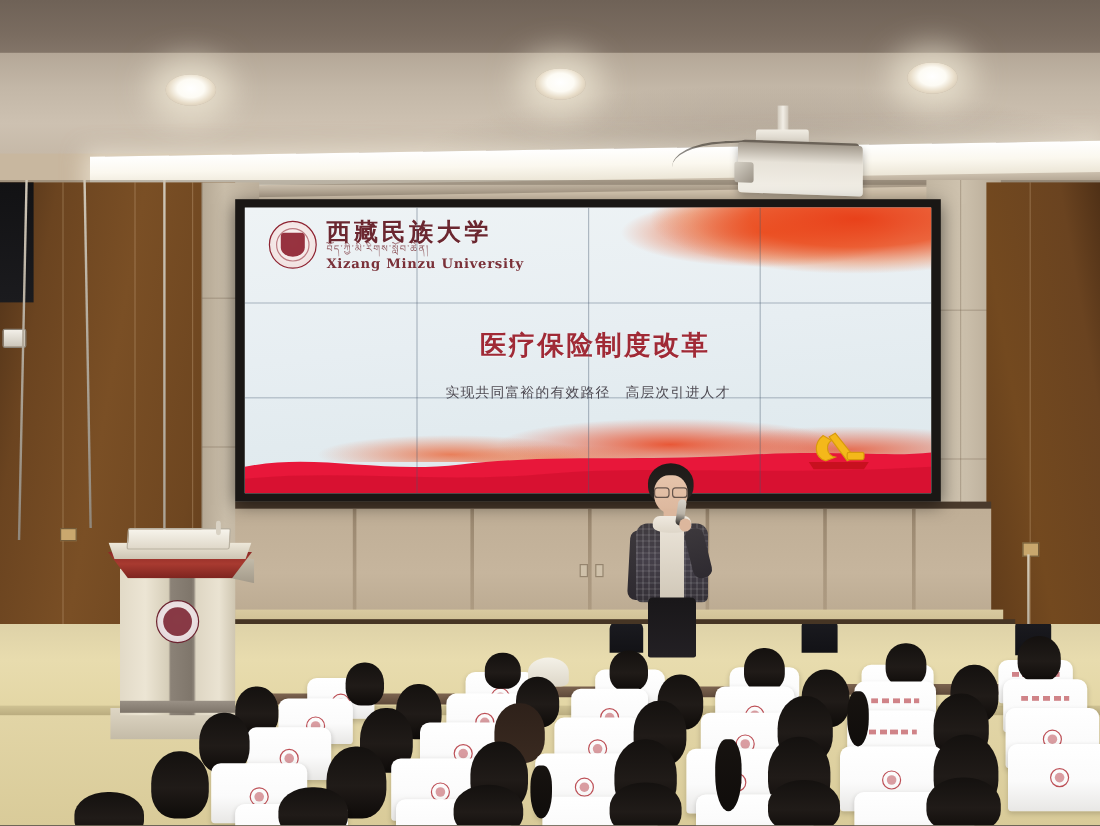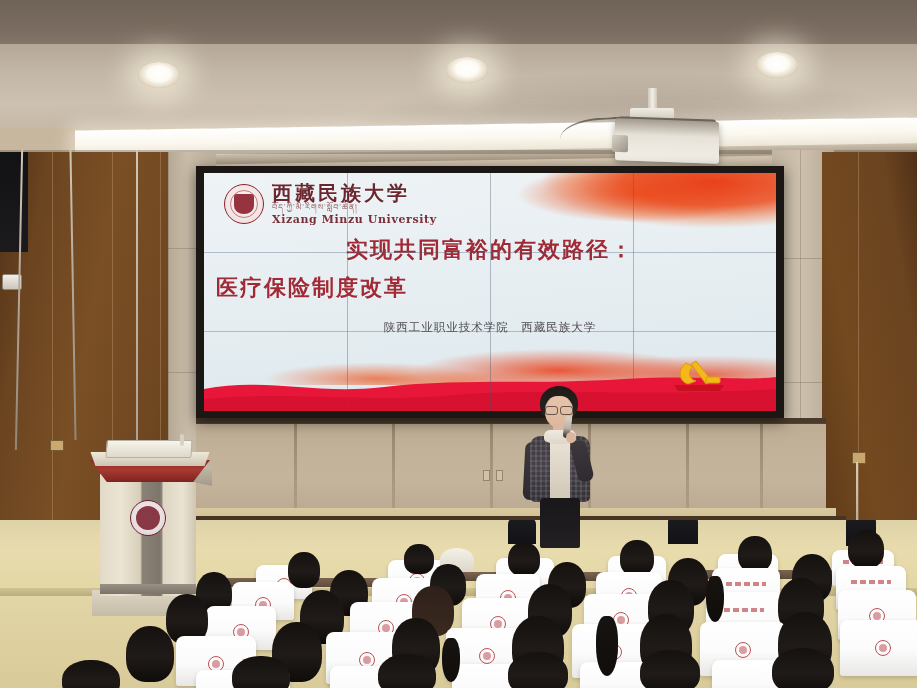--- a/index.html
+++ b/index.html
@@ -191,21 +191,21 @@
     font-family:"DejaVu Serif","Liberation Serif",serif;
     font-size:11px;color:#7a3038;letter-spacing:.6px;margin-top:1px;font-weight:bold;
   }
   .title-main{
     position:absolute;left:0;right:0;top:62px;text-align:center;
     font-family:"DejaVu Serif","Liberation Serif",serif;
     font-size:22px;font-weight:700;color:#a02a36;letter-spacing:2px;
     text-shadow:0 1px 1px rgba(255,255,255,.55);
   }
   .title-sub{
-    position:absolute;left:12px;right:0;top:100px;text-align:left;
+    position:absolute;left:12px;right:0;top:100px;text-align:center;
     font-family:"DejaVu Serif","Liberation Serif",serif;
     font-size:22px;font-weight:700;color:#a02a36;letter-spacing:2px;
     text-shadow:0 1px 1px rgba(255,255,255,.55);
   }
   .meta{
     position:absolute;left:0;right:0;top:146px;text-align:center;
     font-family:"DejaVu Serif","Liberation Serif",serif;
     color:#4e4a52;line-height:1.55;
   }
   .meta div{font-size:11.5px;letter-spacing:1px;}
@@ -487,25 +487,24 @@
           <div class="crest">
             <div class="crest-core"></div>
           </div>
           <div class="uni-names">
             <div class="uni-cn">西藏民族大学</div>
             <div class="uni-bo">བོད་ཀྱི་མི་རིགས་སློབ་ཆེན།</div>
             <div class="uni-en">Xizang Minzu University</div>
           </div>
         </div>
 
-        <div class="title-main">实现共同富裕的有效路径：</div>
         <div class="title-sub">医疗保险制度改革</div>
 
         <div class="meta">
-          <div>陕西工业职业技术学院　西藏民族大学</div>
+          <div>实现共同富裕的有效路径　高层次引进人才</div>
         </div>
       </div>
 
       <div class="seam-v" style="left:143px;"></div>
       <div class="seam-v" style="left:286px;"></div>
       <div class="seam-v" style="left:429px;"></div>
       <div class="seam-h" style="top:79px;"></div>
       <div class="seam-h" style="top:158px;"></div>
     </div>
   </div>

